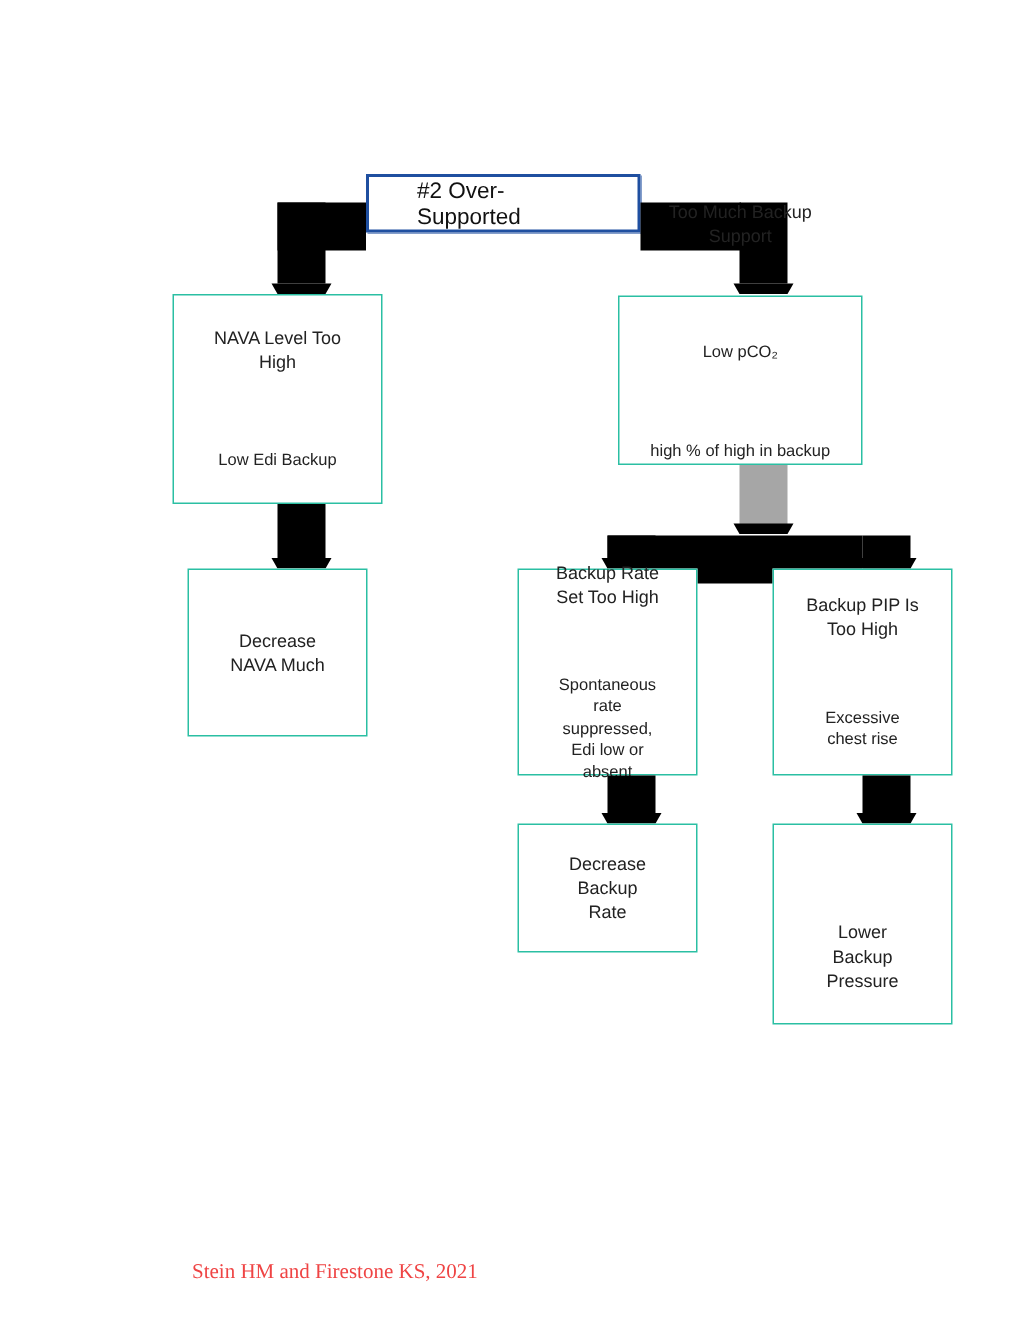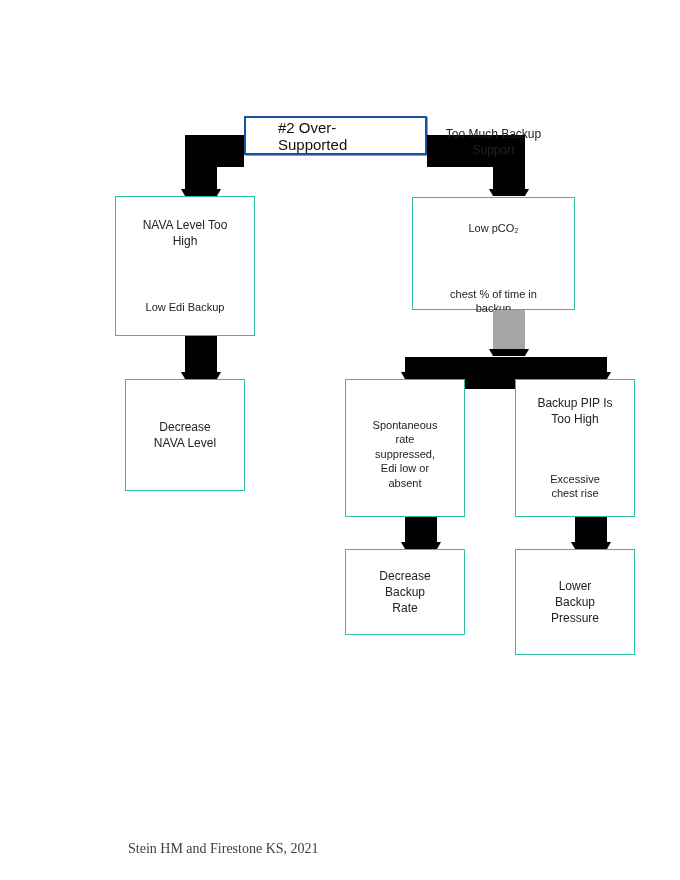--- a/index.html
+++ b/index.html
@@ -37,36 +37,36 @@
   }
   .node-title { font-size: 12px; line-height: 1.35; color: #222222; }
   .node-sub   { font-size: 11px; line-height: 1.32; margin-top: 12px; color: #222222; }
   .narrow     { max-width: 100px; }
   .n-nava      { left: 83px;  top: 164px; width: 140px; height: 140px; justify-content: space-between; }
   .n-backupsup { left: 380px; top: 165px; width: 163px; height: 113px; gap: 19px; }
   .n-decnava   { left: 93px;  top: 347px; width: 120px; height: 112px; }
   .n-rate      { left: 313px; top: 347px; width: 120px; height: 138px; }
   .n-pip       { left: 483px; top: 347px; width: 120px; height: 138px; }
   .n-decrate   { left: 313px; top: 517px; width: 120px; height: 86px; }
-  .n-lowpres   { left: 483px; top: 517px; width: 120px; height: 106px; }
+  .n-lowpres   { left: 483px; top: 517px; width: 120px; height: 134px; justify-content: flex-end; }
   .line { position: absolute; background: #000000; }
   .line-grey { position: absolute; background: #a6a6a6; }
   .arrow-down {
     position: absolute;
     width: 0; height: 0;
     border-left: 4.5px solid transparent;
     border-right: 4.5px solid transparent;
     border-top: 7px solid #000000;
   }
   .footer {
     position: absolute;
     left: 80px; top: 793px;
     font-family: "Liberation Serif", serif;
     font-size: 14px;
-    color: #404040;
+    color: #ef4444;
   }
 </style>
 </head>
 <body>
 
 <div class="canvas">
 
   <div class="title-box">
     <span>#2 Over-Supported</span>
   </div>
@@ -83,37 +83,38 @@
     <div class="node-title">NAVA Level Too High</div>
     <div class="node-sub">Low Edi Backup</div>
   </div>
 
   <div class="line" style="left:153px; top:304px; width:1px; height:36px;"></div>
   <div class="arrow-down" style="left:148.5px; top:340px;"></div>
 
   <div class="node n-backupsup">
     <div class="node-title">Too Much Backup Support</div>
     <div class="node-sub">Low pCO₂</div>
-    <div class="node-sub" style="margin-top:0;">chest % of time in backup</div>
+    <div class="node-sub" style="margin-top:0;">high % of high in backup</div>
     <div class="node-sub" style="margin-top:0;">Edi peaks low</div>
   </div>
 
   <div class="line-grey" style="left:461px; top:278px; width:1px; height:40px;"></div>
   <div class="arrow-down" style="left:456.5px; top:317px;"></div>
   <div class="line" style="left:373px; top:325px; width:170px; height:1px;"></div>
   <div class="line" style="left:373px; top:325px; width:1px; height:16px;"></div>
   <div class="arrow-down" style="left:368.5px; top:340px;"></div>
   <div class="line" style="left:543px; top:325px; width:1px; height:16px;"></div>
   <div class="arrow-down" style="left:538.5px; top:340px;"></div>
 
   <div class="node n-decnava">
-    <div class="node-title narrow">Decrease NAVA Level</div>
+    <div class="node-title narrow">Decrease NAVA Much</div>
   </div>
 
   <div class="node n-rate">
+    <div class="node-title">Backup Rate Set Too High</div>
     <div class="node-sub">Spontaneous rate suppressed, Edi low or absent</div>
   </div>
 
   <div class="node n-pip">
     <div class="node-title">Backup PIP Is Too High</div>
     <div class="node-sub">Excessive chest rise</div>
   </div>
 
   <div class="line" style="left:373px; top:485px; width:1px; height:26px;"></div>
   <div class="arrow-down" style="left:368.5px; top:510px;"></div>

